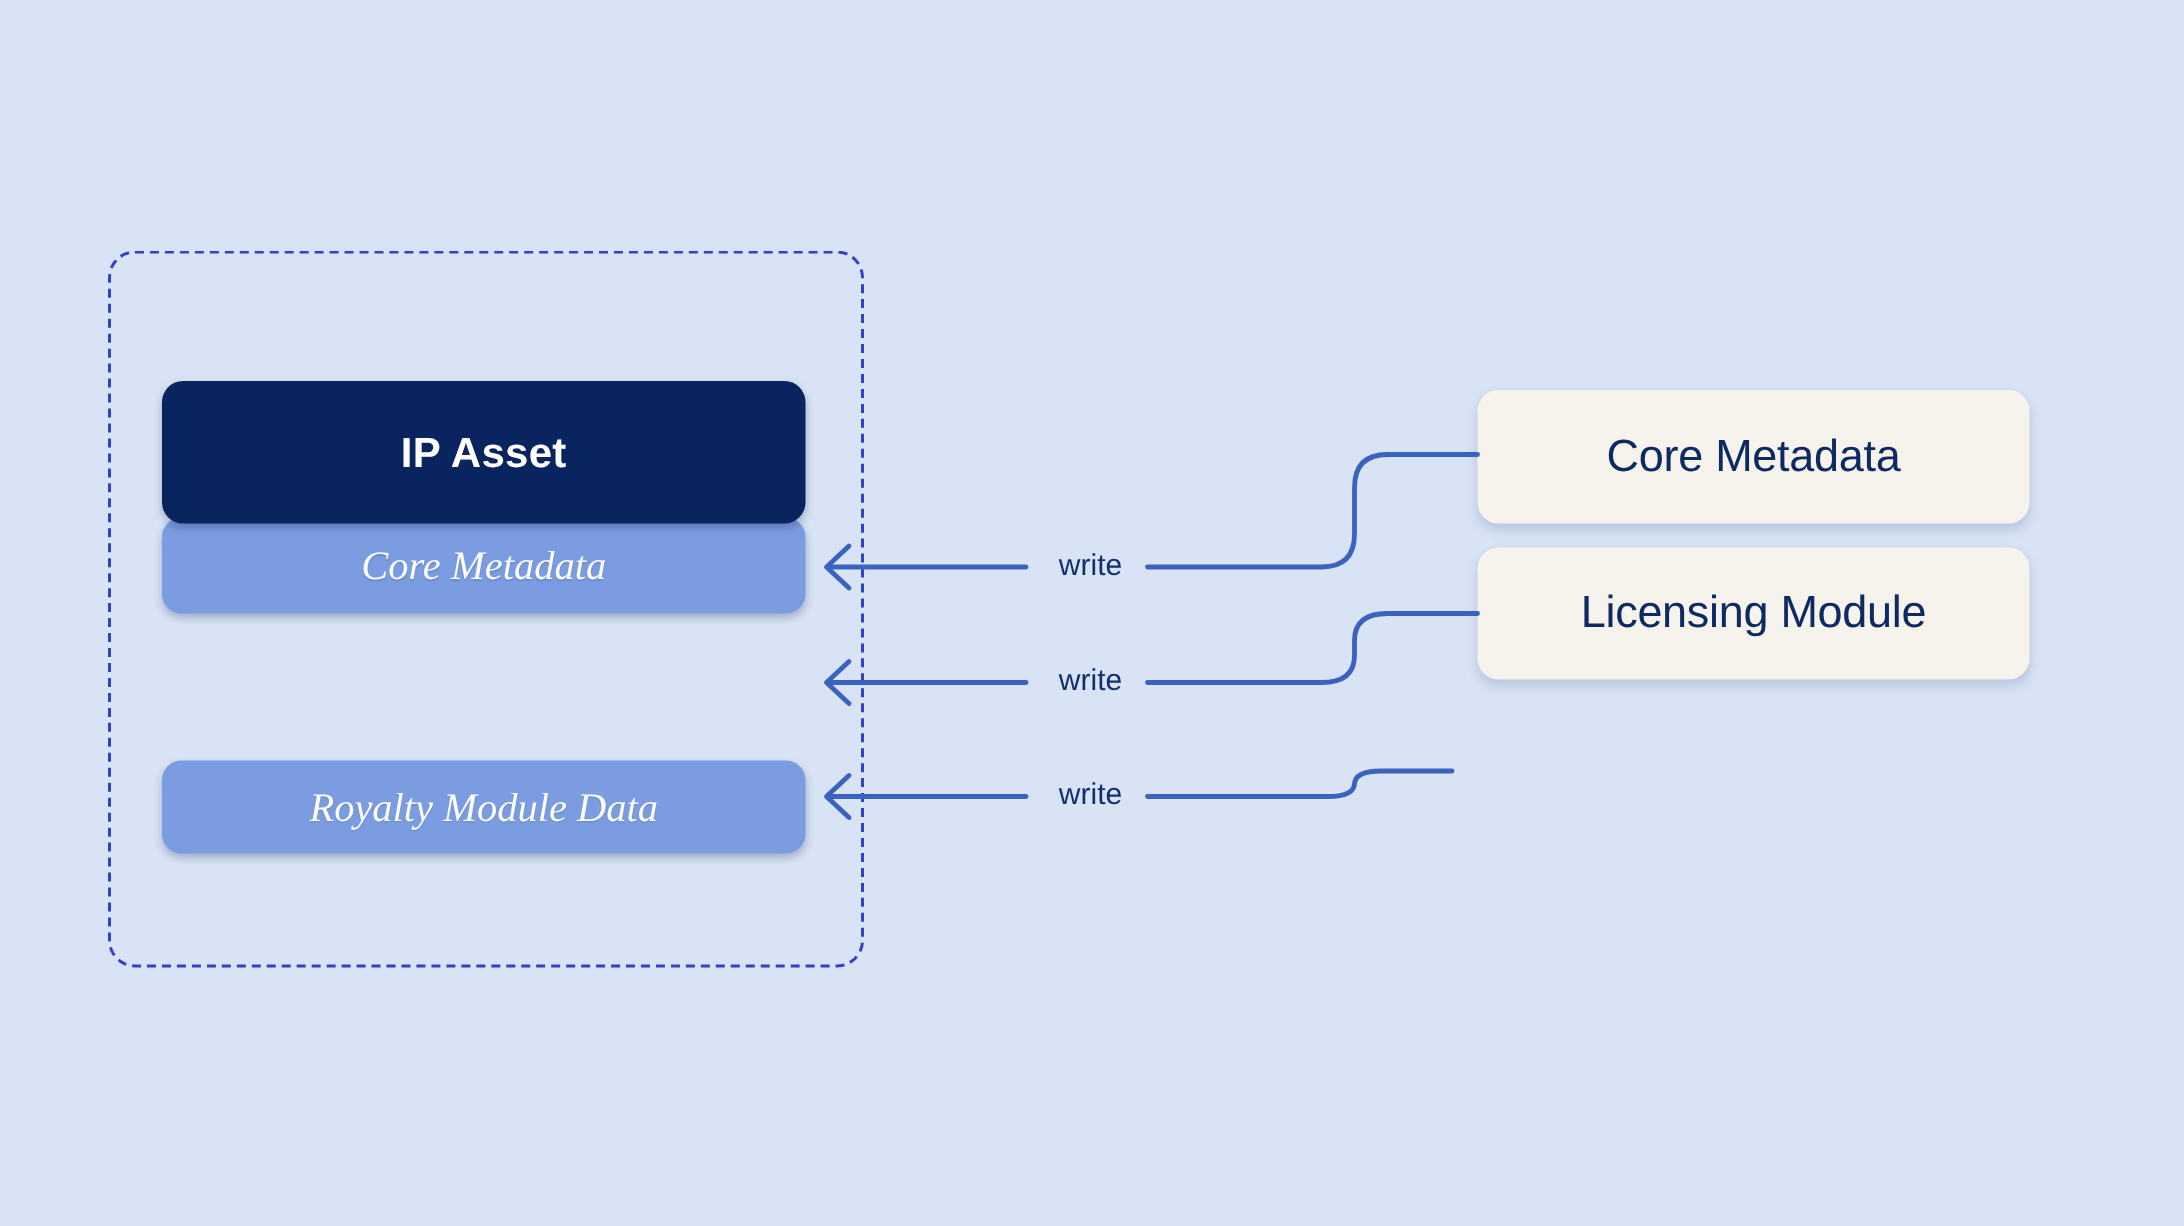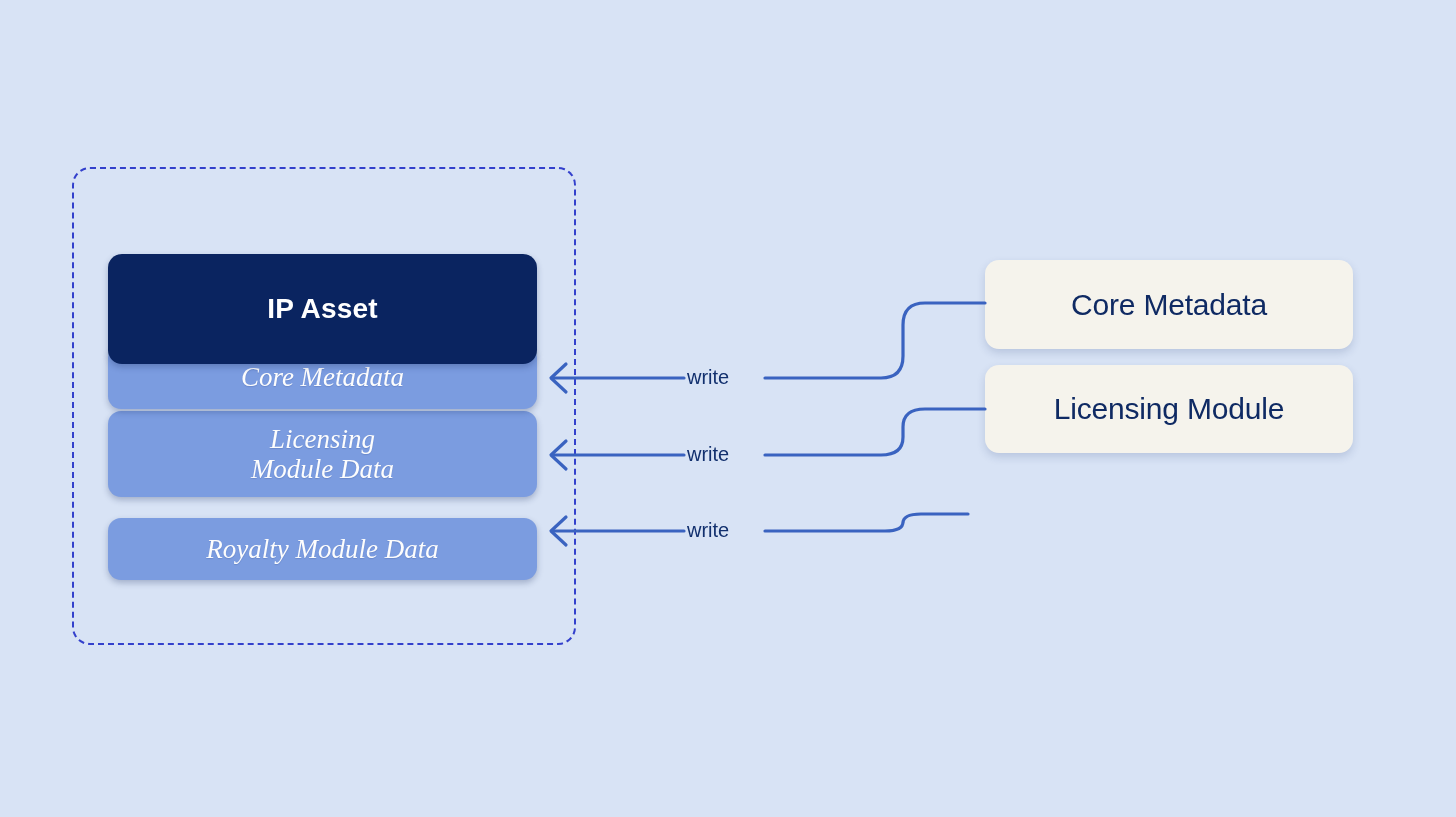--- a/index.html
+++ b/index.html
@@ -44,21 +44,21 @@
     display: flex;
     align-items: center;
     justify-content: center;
     text-align: center;
     border-radius: 12px;
     box-shadow: 0 3px 6px rgba(20,40,90,0.28);
   }
 
   .stack-box.ip-asset {
     top: 254px;
-    height: 110px;
+    height: 95px;
     background: #0a2460;
     border-radius: 14px;
     z-index: 5;
     text-align: center;
   }
   .stack-box.ip-asset .box-label {
     color: #ffffff;
     font-family: "Liberation Sans", sans-serif;
     font-size: 28px;
     font-weight: bold;
@@ -73,21 +73,21 @@
     color: #fdfdfd;
     font-family: "Liberation Serif", serif;
     font-style: italic;
     font-size: 27px;
     line-height: 1.12;
     text-shadow: 0 1px 1px rgba(30,50,110,0.18);
   }
 
   .stack-box.layer-core     { top: 345px; height: 64px; z-index: 4; }
   .stack-box.layer-licensing{ top: 411px; height: 86px; z-index: 3; }
-  .stack-box.layer-royalty  { top: 518px; height: 62px; z-index: 2; text-align: right; }
+  .stack-box.layer-royalty  { top: 507px; height: 62px; z-index: 2; text-align: right; }
 
   
   .module-card {
     position: absolute;
     left: 985px;
     width: 368px;
     background: #f5f3ec;
     border-radius: 14px;
     box-shadow: 0 4px 8px rgba(30,55,110,0.17);
     display: flex;
@@ -115,21 +115,21 @@
     height: 817px;
     pointer-events: none;
   }
 
   
   .write-label {
     position: absolute;
     color: #12306e;
     font-family: "Liberation Sans", sans-serif;
     font-size: 20px;
-    text-align: left;
+    text-align: center;
     width: 80px;
   }
   .write-0 { left: 687px; top: 366px; }
   .write-1 { left: 687px; top: 443px; }
   .write-2 { left: 687px; top: 519px; }
 </style>
 </head>
 <body>
 
 <div id="canvas">
@@ -137,26 +137,20 @@
   <div class="dashed-container"></div>
 
   <div class="stack-box ip-asset">
     <span class="box-label">IP Asset</span>
   </div>
 
   <div class="stack-box data-layer layer-core">
     <span class="box-label">Core Metadata</span>
   </div>
 
-  <div class="stack-box data-layer layer-licensing">
-    <span class="box-label">
-      <span>Licensing</span><br>
-      <span>Module Data</span>
-    </span>
-  </div>
 
   <div class="stack-box data-layer layer-royalty">
     <span class="box-label">Royalty Module Data</span>
   </div>
 
   <div class="module-card card-0">
     <span class="card-label">Core Metadata</span>
   </div>
   <div class="module-card card-1">
     <span class="card-label">Licensing Module</span>

